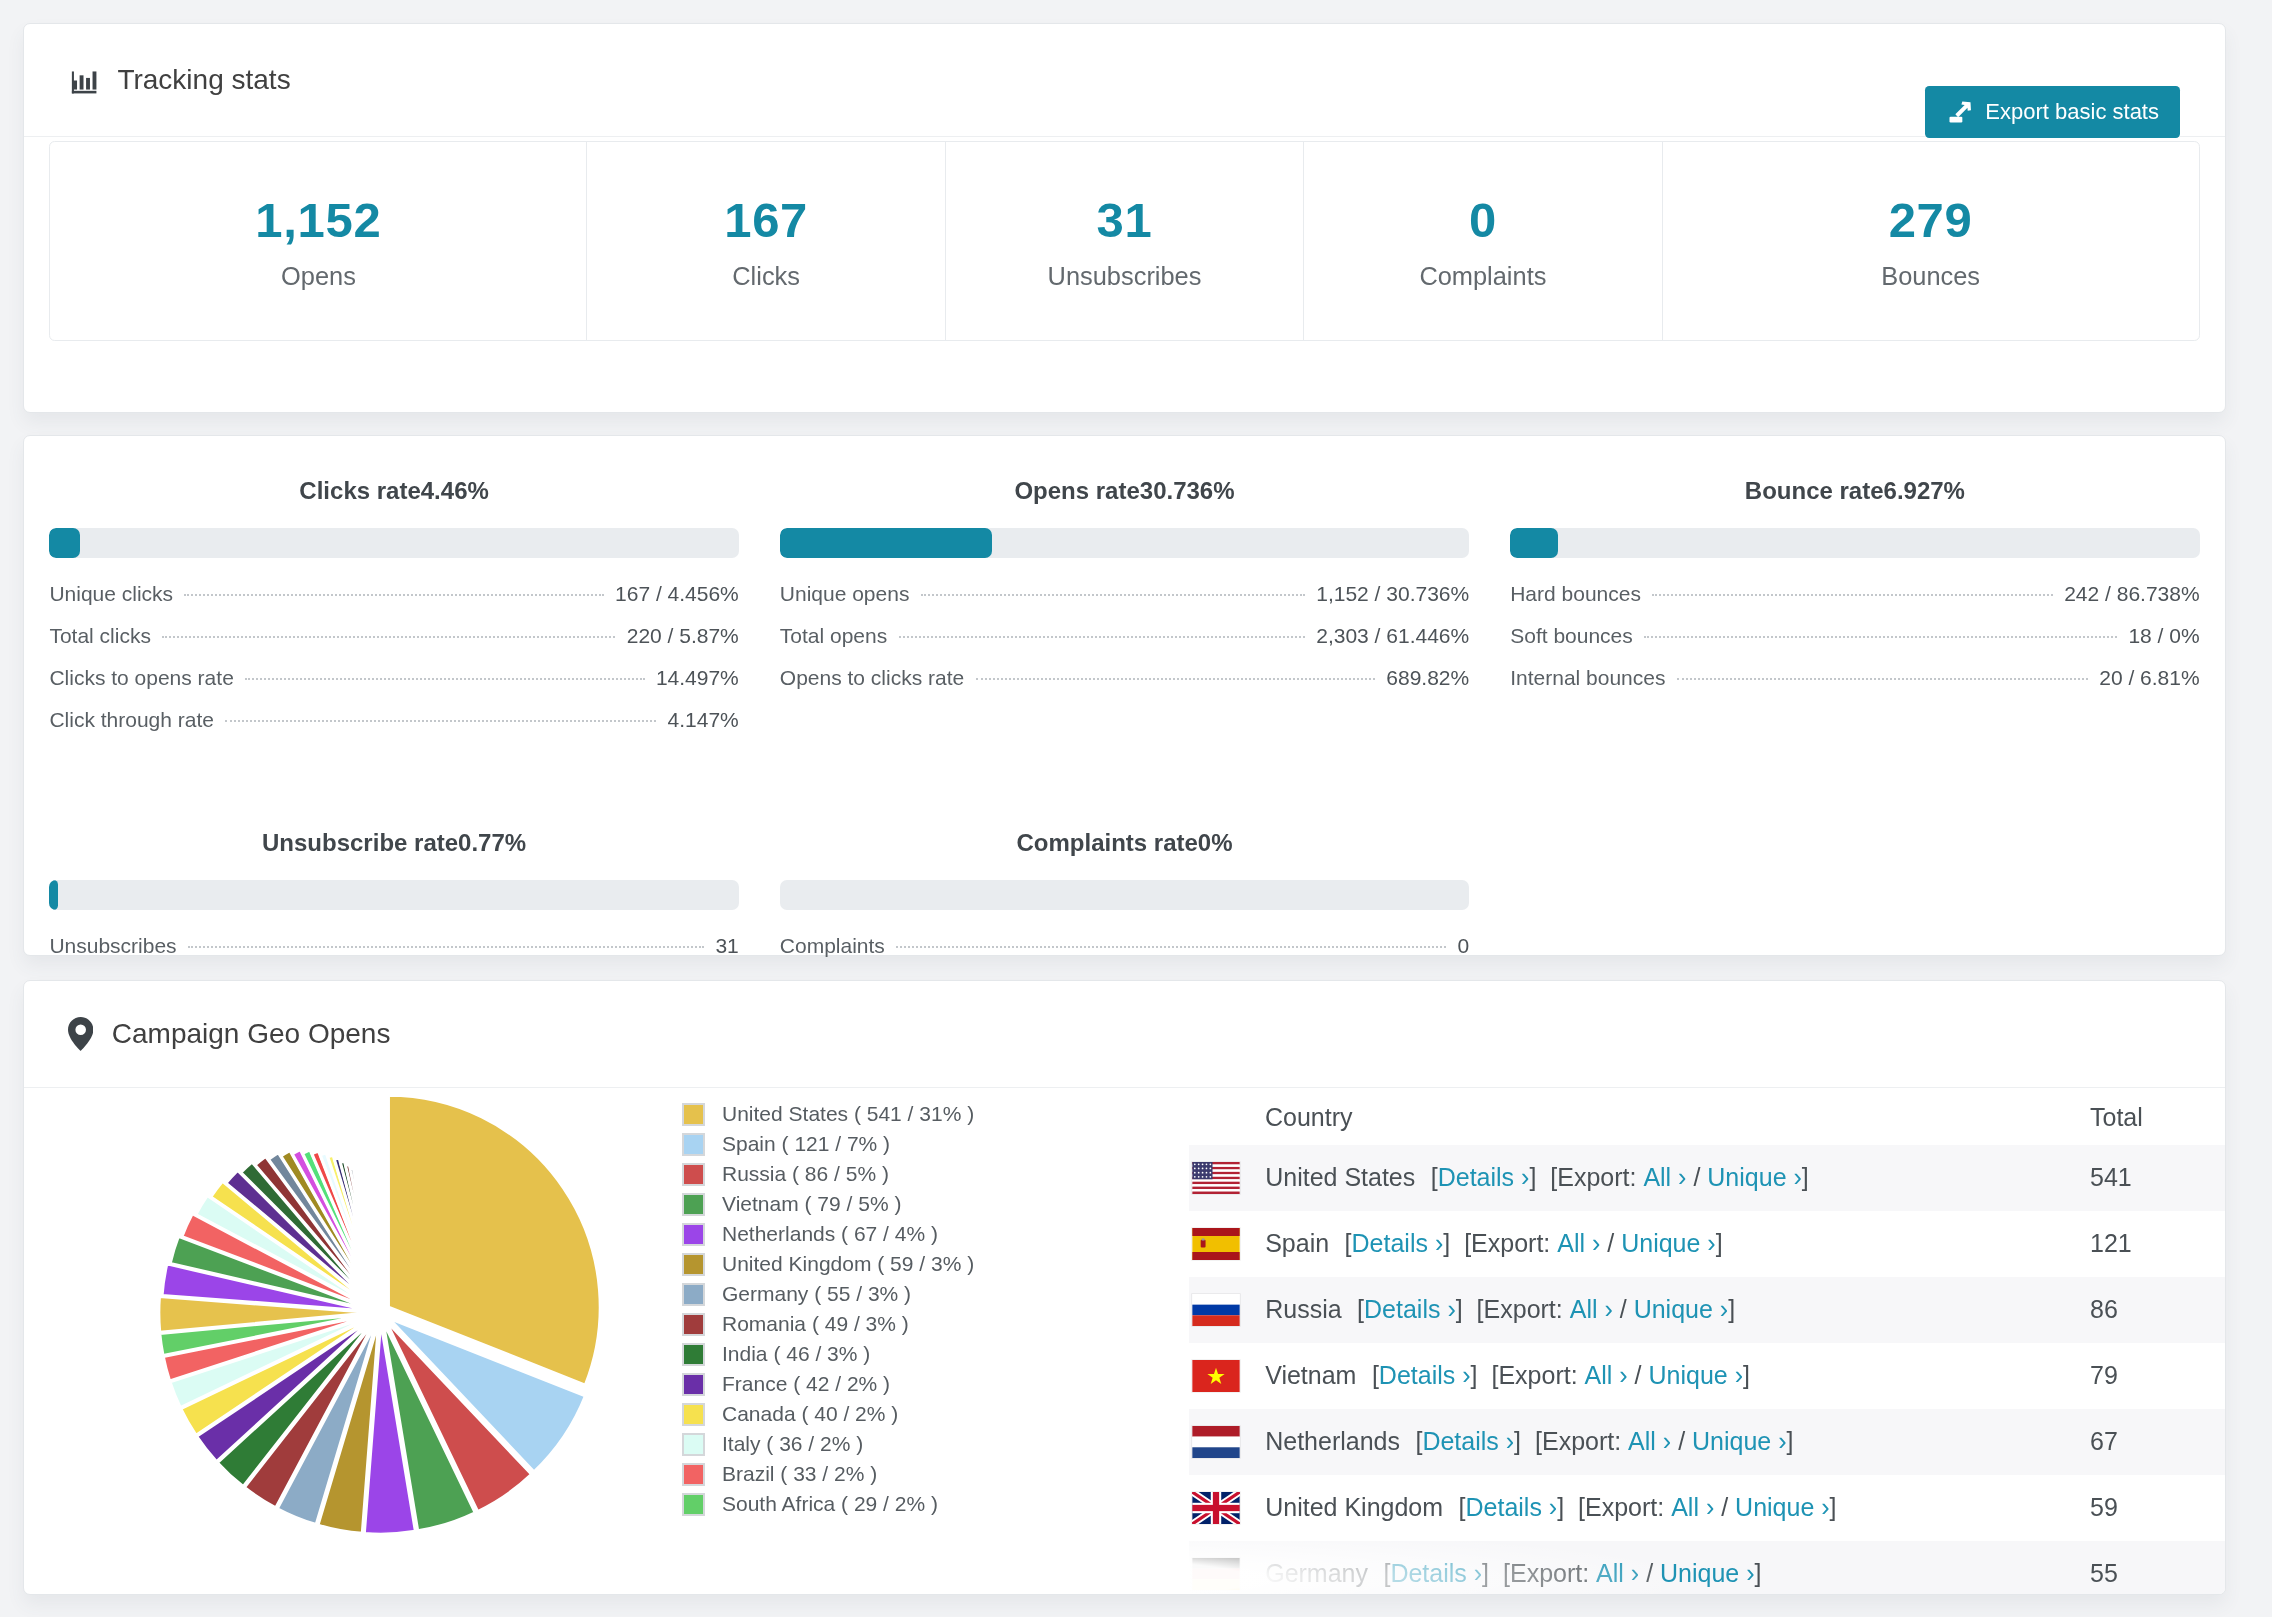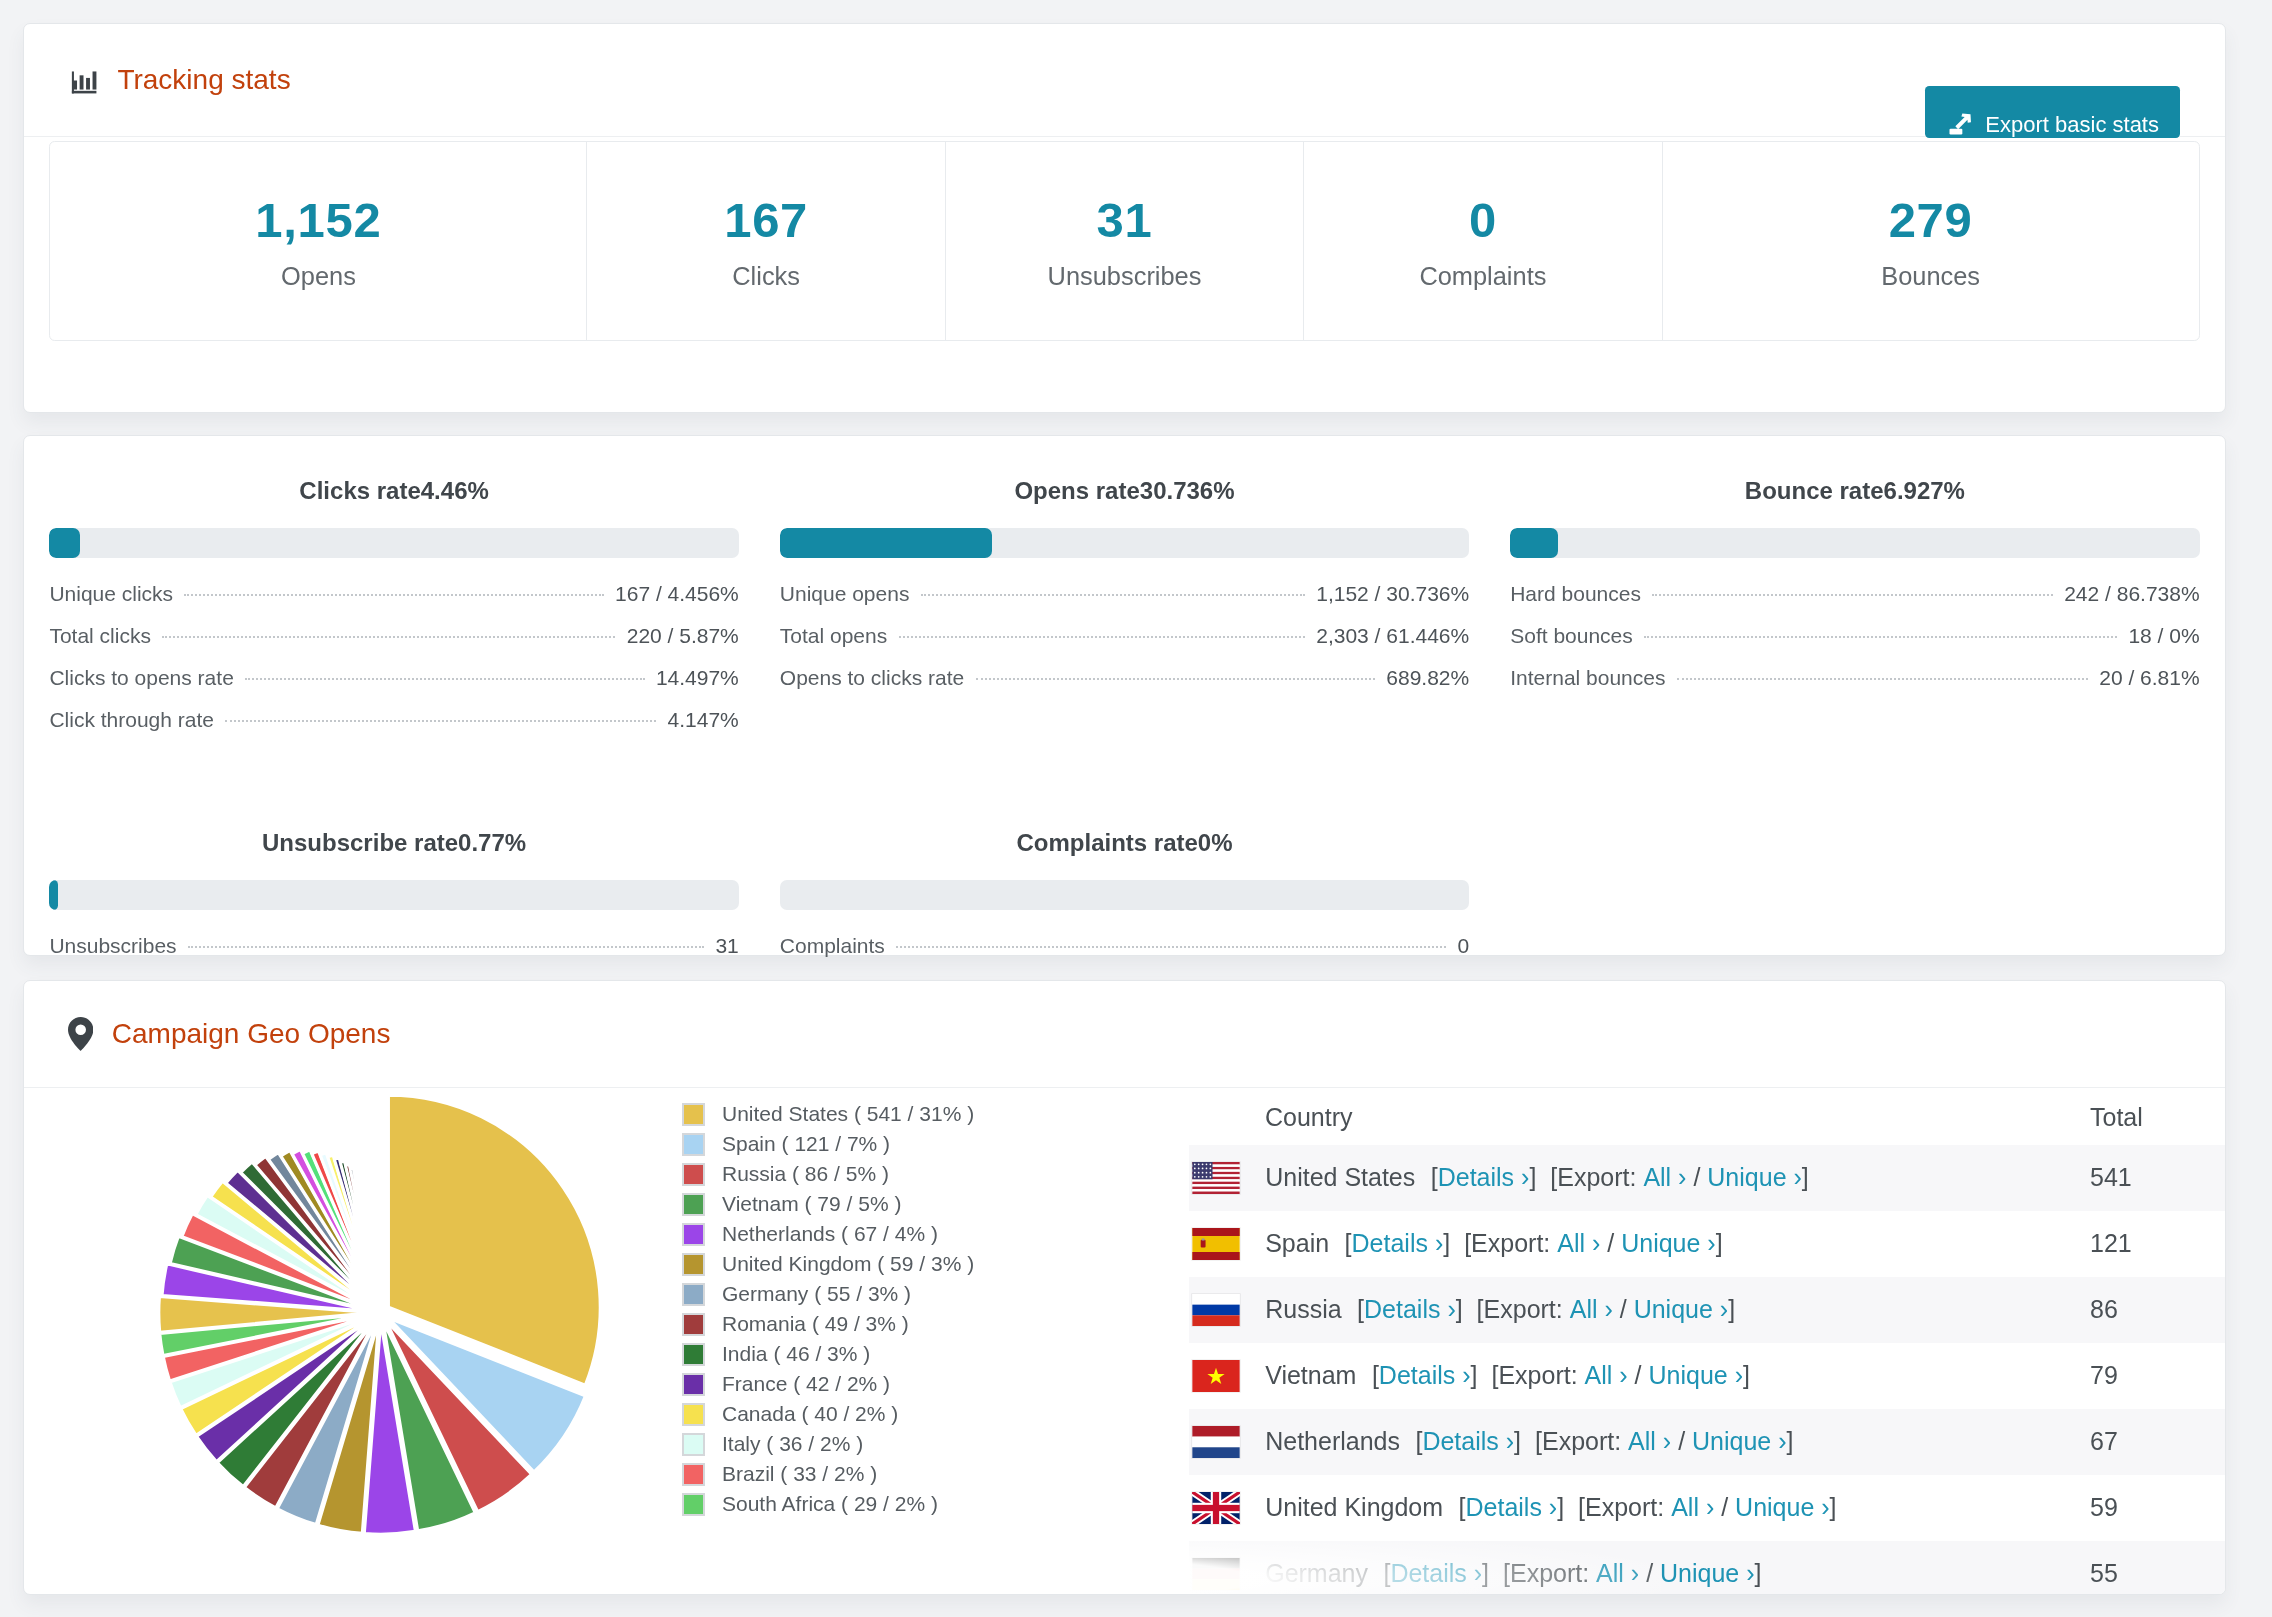--- a/index.html
+++ b/index.html
@@ -16,21 +16,21 @@
     box-shadow:0 10px 18.4px rgba(70,80,100,.07);
     box-sizing:border-box;
   }
   #card-tracking{top:23px;height:390px}
   #card-rates{top:435px;height:521px}
   #card-geo{top:980px;height:615px;overflow:hidden}
 
   .card-head{
     height:113px;border-bottom:1.4px solid #edeff1;
     display:flex;align-items:center;padding:0 44px;
-    font-size:28px;color:#c2410c;box-sizing:border-box;
+    font-size:28px;color:#404040;box-sizing:border-box;
   }
   #card-geo .card-head{height:107px}
   .head-icon{margin-right:18.4px;display:flex;align-items:center}
 
   
   .stats-row{
     display:flex;margin:4.2px 25.4px 0 25.4px;height:198px;
     border:1.4px solid #e8ebee;border-radius:5.6px;overflow:hidden;background:#fff;
   }
   .stat{
@@ -38,21 +38,21 @@
     border-left:1.4px solid #e8ebee;
   }
   .stat:first-child{border-left:none;flex:1.5}
   .stat:last-child{flex:1.5}
   .stat-value{font-size:49px;font-weight:bold;color:#1489a4;letter-spacing:0.7px}
   .stat-label{font-size:25.4px;color:#63696e;margin-top:14px}
 
   .btn-export{
     position:absolute;top:62px;right:45px;height:52px;
     background:#1489a4;color:#fff;border:none;border-radius:4.2px;
-    font-size:22px;font-family:inherit;display:flex;align-items:flex-end;
+    font-size:22px;font-family:inherit;display:flex;align-items:center;
     padding:0 21px;cursor:pointer;
   }
   .btn-export svg{margin-right:11.3px}
 
   
   #rates{
     display:grid;grid-template-columns:1fr 1fr 1fr;
     column-gap:41px;row-gap:68px;padding:30px 25.4px 28px 25.4px;
   }
   .rate-head{

